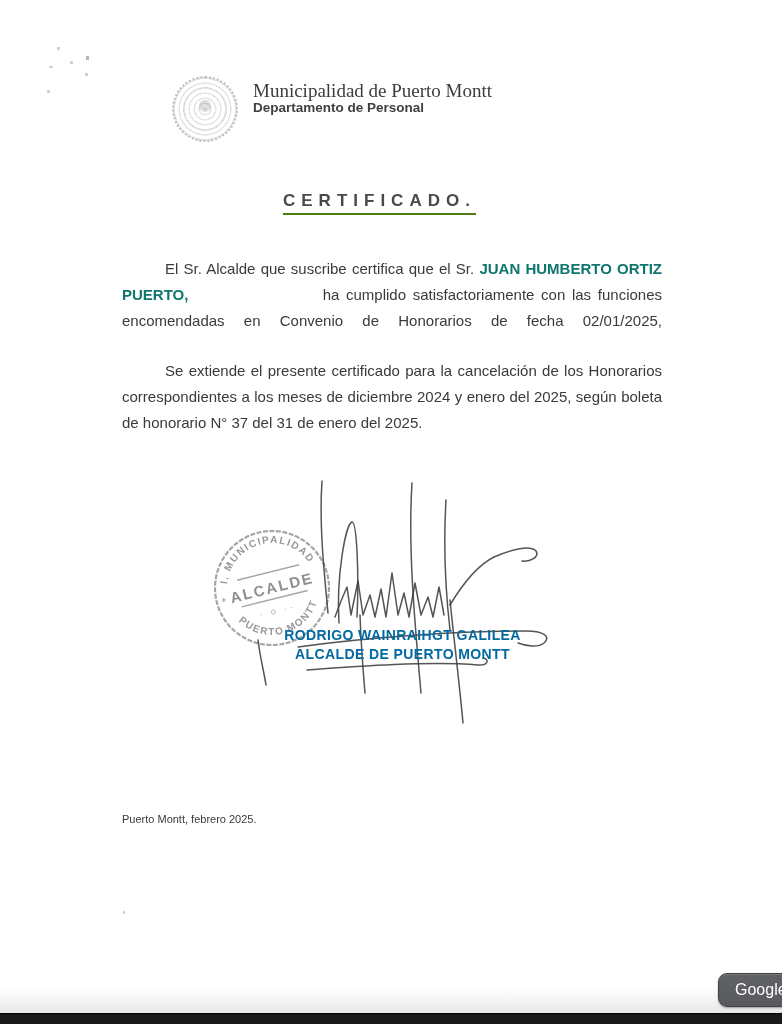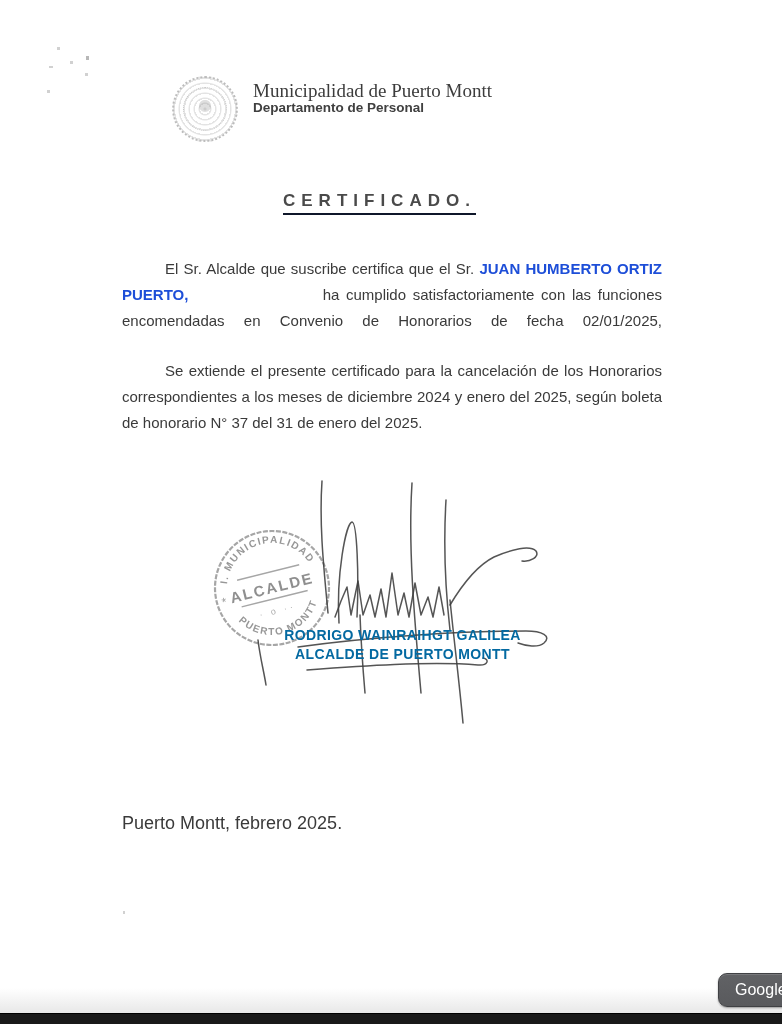--- a/index.html
+++ b/index.html
@@ -18,45 +18,45 @@
       radial-gradient(circle at 50% 45%, rgba(140,140,140,.28) 0 12%, transparent 14%),
       repeating-radial-gradient(circle at 50% 50%, rgba(130,130,130,.22) 0 1px, transparent 2px 5px);
   }
   .logo .inner{position:absolute;inset:9px;border-radius:50%;border:1px dotted #c4c4c4;}
   .org{position:absolute;left:253px;top:82px;color:#3c3c3c;}
   .org-serif{font-family:"Liberation Serif",serif;font-size:19px;line-height:17px;}
   .org-sans{font-family:"Liberation Sans",sans-serif;font-size:13.5px;line-height:17px;font-weight:600;color:#404040;}
   
   .title{
     position:absolute;left:283px;top:191px;font-size:17px;font-weight:bold;color:#4a4a4a;
-    letter-spacing:6px;border-bottom:2px solid #0f172a;padding-bottom:2px;white-space:nowrap;
+    letter-spacing:6px;border-bottom:2px solid #4d7c0f;padding-bottom:2px;white-space:nowrap;
   }
   
   .para{position:absolute;left:122px;width:540px;color:#3a3a3a;font-size:15px;}
   .line{height:26px;line-height:26px;white-space:nowrap;}
   .jline{white-space:normal;text-align:justify;text-align-last:justify;}
   .indent{text-indent:43px;}
   .gapline{display:flex;justify-content:space-between;}
   .gapline .spread{word-spacing:2.5px;}
-  b{font-weight:bold;color:#1d4ed8;}
+  b{font-weight:bold;color:#0f766e;}
   
   .sig-svg{position:absolute;left:200px;top:465px;filter:blur(.3px);}
   .stamp circle, .stamp line{stroke:#a6a6a6;fill:none;}
   .stamp circle{stroke-width:2.2;stroke-dasharray:5 1.5;}
   .stamp line{stroke-width:1.4;}
   .stamp .arc{fill:#979797;font-size:10px;font-weight:bold;letter-spacing:1.5px;font-family:"Liberation Sans",sans-serif;}
   .stamp .center{fill:#8f8f8f;font-size:15px;font-weight:bold;letter-spacing:2px;font-family:"Liberation Sans",sans-serif;}
   .stamp .marks{fill:#a8a8a8;font-size:9px;letter-spacing:3px;font-family:"Liberation Sans",sans-serif;}
   .stamp .star{fill:#9a9a9a;font-size:12px;}
   .strokes path{stroke:#3e3e3e;stroke-width:1.5;fill:none;stroke-linecap:round;stroke-linejoin:round;opacity:.88;}
   .sig-name{
     position:absolute;left:230px;top:626px;width:345px;text-align:center;
     font-weight:bold;font-size:14px;line-height:19px;color:#0369a1;letter-spacing:.4px;white-space:nowrap;
   }
-  .footer-date{position:absolute;left:122px;top:813px;font-size:18px;color:#3a3a3a;}
+  .footer-date{position:absolute;left:122px;top:813px;font-size:11px;color:#3a3a3a;}
   
   .fade-strip{position:absolute;left:0;right:0;bottom:10px;height:26px;background:linear-gradient(#ffffff,#e7e7e7);}
   .bottom-bar{position:absolute;left:0;right:0;bottom:0;height:10px;background:#191919;border-top:1px solid #000;}
   .google-btn{
     position:absolute;left:718px;top:973px;height:34px;min-width:92px;
     background:linear-gradient(#616265,#595a5d);color:#fff;font-size:16px;
     font-family:"Liberation Sans",sans-serif;border:1px solid #404144;border-radius:9px;
     padding:0 16px;text-align:left;box-shadow:0 1px 2px rgba(0,0,0,.35), inset 0 1px 0 rgba(255,255,255,.15);
     cursor:pointer;
   }

